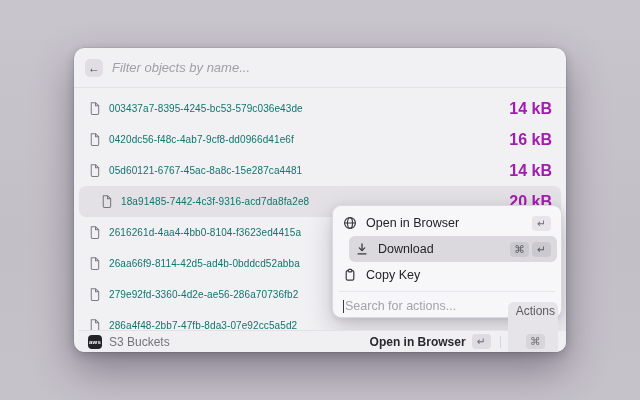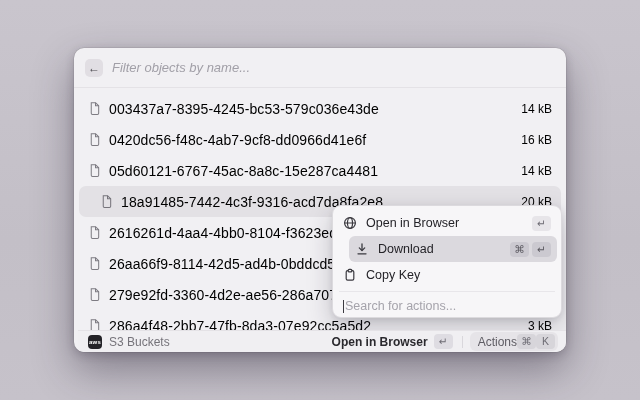--- a/index.html
+++ b/index.html
@@ -34,22 +34,22 @@
   .list {
     position:absolute; left:0; right:0; top:41px; bottom:22px;
     overflow:hidden; padding:4px 5px 0 5px;
   }
   .row {
     height:31px; display:flex; align-items:center; gap:8px;
     padding:0 9px; border-radius:7px; cursor:pointer;
   }
   .row.selected { background:#e3e1e5;padding-left:21px; }
   .file-icon { flex:0 0 auto; display:flex; }
-  .uuid { font-size:14px; color:#000000; letter-spacing:.1px; white-space:nowrap; }
-  .size { margin-left:auto; font-size:12px; color:#000000; white-space:nowrap; }
+  .uuid { font-size:10px; color:#0f766e; letter-spacing:.1px; white-space:nowrap; }
+  .size { margin-left:auto; font-size:16px; color:#a21caf; white-space:nowrap;font-weight:bold; }
   
   .footer {
     position:absolute; left:4px; right:0; bottom:0; height:22px;
     border-top:1px solid #e4e2e6; background:#f0eff2;
     display:flex; align-items:center; padding:0 8px 0 10px; gap:7px;
   }
   .aws-badge {
     width:14px; height:14px; border-radius:4px; background:#232227;
     color:#fff; font-size:6px; font-weight:bold;
     display:flex; align-items:center; justify-content:center; letter-spacing:.2px;
@@ -61,22 +61,22 @@
     border:none; cursor:pointer; font-family:inherit; padding:1px 2px; border-radius:5px;
   }
   .footer-primary-label { font-size:12px; font-weight:600; color:#2a292e; }
   .key-chip {
     min-width:19px; height:15px; padding:0 4px; border-radius:4px;
     background:#dedce2; color:#6e6c74; font-size:10.5px;
     display:flex; align-items:center; justify-content:center; line-height:1;
   }
   .footer-vdiv { width:1px; height:12px; background:#d9d7dc; }
   .actions-btn {
-    display:flex; align-items:center; gap:0; border:none; cursor:pointer;
-    background:#e6e4e8; border-radius:6px; padding:2px 3px 2px 8px; font-family:inherit;
+    display:flex; align-items:center; gap:16px; border:none; cursor:pointer;
+    background:#e6e4e8; border-radius:6px; padding:2px 3px 2px 8px; font-family:inherit;flex-direction:column;
   }
   .actions-label { font-size:12px; color:#5e5c63; }
   .actions-btn .key-chip { background:#d7d5da; }
   
   .menu {
     position:absolute; left:258px; top:157px; width:230px; height:113px;
     background:#f7f6f8; border:1px solid #dcdade; border-radius:9px;
     box-shadow:0 10px 26px rgba(32,27,44,.22), 0 2px 6px rgba(32,27,44,.10);
     padding:4px; display:flex; flex-direction:column;
   }

